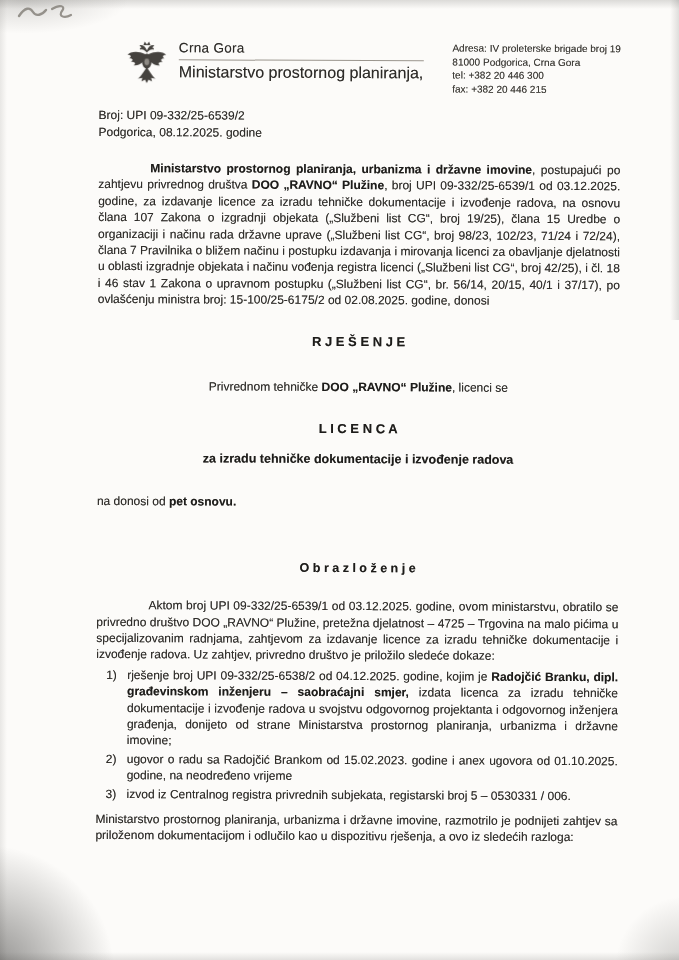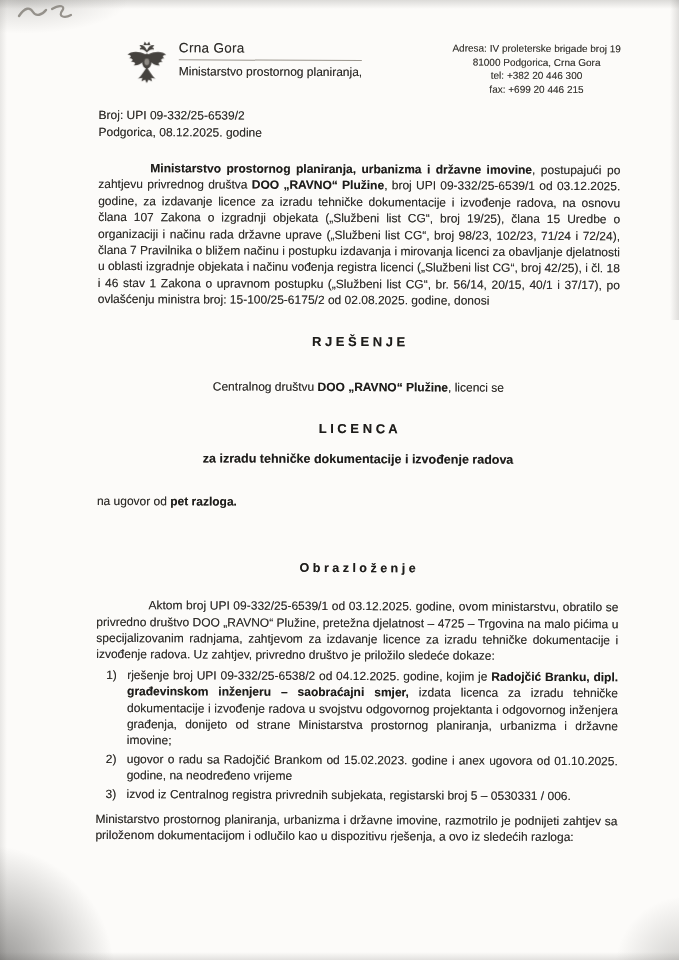--- a/index.html
+++ b/index.html
@@ -13,22 +13,22 @@
     transform:rotate(0.25deg); transform-origin:50% 50%;
     font-size:12px; line-height:16.4px;
     text-shadow:0 0 0.3px rgba(50,48,44,.55);
   }
   
   .letterhead { display:flex; align-items:flex-start; margin-left:26px; }
   .emblem { width:44px; height:54px; margin-right:10px; flex:0 0 auto; filter:blur(.3px); }
   .ministry { padding-top:3px; }
   .country { font-size:13.5px; letter-spacing:.3px; padding-bottom:3px;
              border-bottom:1px solid #9b968e; margin-bottom:4px; }
-  .mline { font-size:12px; line-height:15px; }
-  .address { margin-left:auto; text-align:center; font-size:10px; line-height:13.5px;
+  .mline { font-size:16px; line-height:15px; }
+  .address { margin-left:auto; text-align:left; font-size:10px; line-height:13.5px;
              color:#3a3833; padding-top:3px; }
   
   .refblock { margin-top:13px; }
   .refblock div { line-height:16.5px; }
   
   .justify { text-align:justify; }
   .indent { text-indent:52px; }
   .intro { margin-top:20px; }
   b { color:#1d1c1a; }
   .center-title { text-align:center; font-weight:bold; color:#1d1c1a; font-size:13px; }
@@ -95,40 +95,40 @@
         <ellipse cx="50" cy="50" rx="6.5" ry="8.5" fill="#8e8a84" stroke="#45423e" stroke-width="1.5"></ellipse>
       </svg>
       <div class="ministry">
         <div class="country">Crna Gora</div>
         <div class="mline">Ministarstvo prostornog planiranja,</div>
       </div>
       <div class="address">
         <div>Adresa: IV proleterske brigade broj 19</div>
         <div>81000 Podgorica, Crna Gora</div>
         <div>tel: +382 20 446 300</div>
-        <div>fax: +699 20 446 215</div>
+        <div>fax: +382 20 446 215</div>
       </div>
     </header>
 
     <div class="refblock">
       <div>Broj: UPI 09-332/25-6539/2</div>
       <div>Podgorica, 08.12.2025. godine</div>
     </div>
 
     <p class="intro justify indent"><b>Ministarstvo prostornog planiranja, urbanizma i državne imovine</b><span>, postupajući po zahtjevu privrednog društva </span><b>DOO „RAVNO“ Plužine</b><span>, broj UPI 09-332/25-6539/1 od 03.12.2025. godine, za izdavanje licence za izradu tehničke dokumentacije i izvođenje radova, na osnovu člana 107 Zakona o izgradnji objekata („Službeni list CG“, broj 19/25), člana 15 Uredbe o organizaciji i načinu rada državne uprave („Službeni list CG“, broj 98/23, 102/23, 71/24 i 72/24), člana 7 Pravilnika o bližem načinu i postupku izdavanja i mirovanja licenci za obavljanje djelatnosti u oblasti izgradnje objekata i načinu vođenja registra licenci („Službeni list CG“, broj 42/25), i čl. 18 i 46 stav 1 Zakona o upravnom postupku („Službeni list CG“, br. 56/14, 20/15, 40/1 i 37/17), po ovlašćenju ministra broj: 15-100/25-6175/2 od 02.08.2025. godine, donosi</span></p>
 
     <h2 class="center-title t-rjesenje">R J E Š E N J E</h2>
 
-    <p class="center-line"><span>Centralnog društvu </span><b>DOO „RAVNO“ Plužine</b><span>, licenci se</span></p>
+    <p class="center-line"><span>Privrednom tehničke </span><b>DOO „RAVNO“ Plužine</b><span>, licenci se</span></p>
 
     <h2 class="center-title t-licenca">L I C E N C A</h2>
 
     <p class="center-sub">za izradu tehničke dokumentacije i izvođenje radova</p>
 
-    <p class="period"><span>na ugovor od </span><b>pet razloga.</b></p>
+    <p class="period"><span>na donosi od </span><b>pet osnovu.</b></p>
 
     <h3 class="center-title t-obraz">O b r a z l o ž e n j e</h3>
 
     <p class="expl-p1 justify indent">Aktom broj UPI 09-332/25-6539/1 od 03.12.2025. godine, ovom ministarstvu, obratilo se privredno društvo DOO „RAVNO“ Plužine, pretežna djelatnost – 4725 – Trgovina na malo pićima u specijalizovanim radnjama, zahtjevom za izdavanje licence za izradu tehničke dokumentacije i izvođenje radova. Uz zahtjev, privredno društvo je priložilo sledeće dokaze:</p>
 
     <div class="evidence">
       <div class="item">
         <span class="num">1)</span>
         <span class="itext"><span>rješenje broj UPI 09-332/25-6538/2 od 04.12.2025. godine, kojim je </span><b>Radojčić Branku, dipl. građevinskom inženjeru – saobraćajni smjer,</b><span> izdata licenca za izradu tehničke dokumentacije i izvođenje radova u svojstvu odgovornog projektanta i odgovornog inženjera građenja, donijeto od strane Ministarstva prostornog planiranja, urbanizma i državne imovine;</span></span>
       </div>

